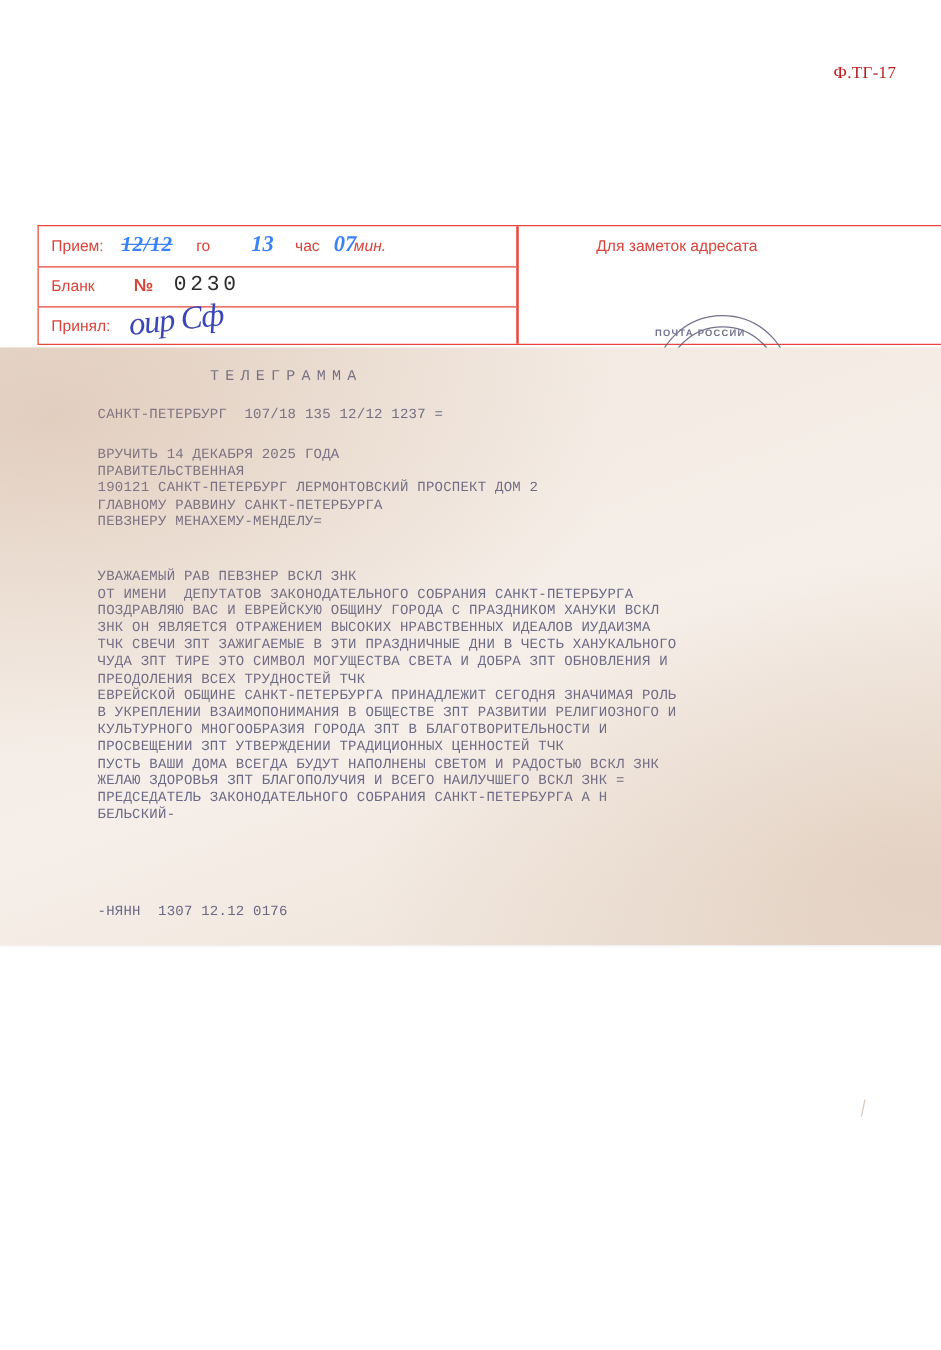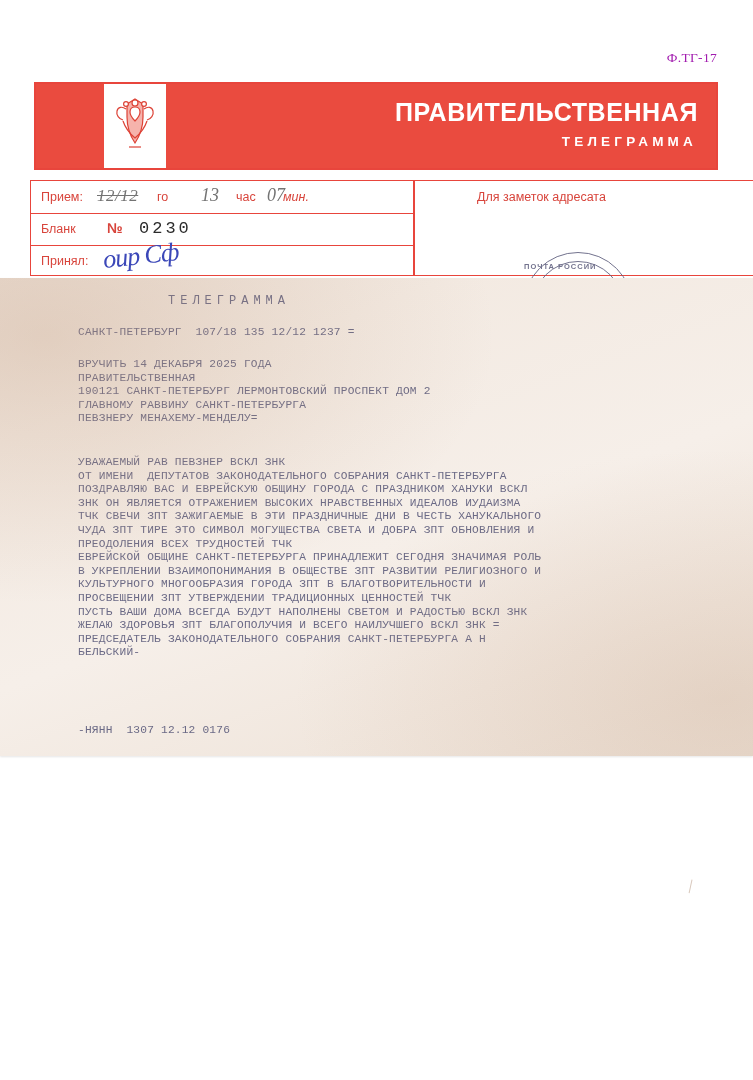--- a/index.html
+++ b/index.html
@@ -23,21 +23,21 @@
     width: 697px;
     height: 262px;
     background: #ffffff;
   }
 
   .form-code {
     position: absolute;
     right: 8px;
     top: 28px;
     font-size: 13.5px;
-    color: #a21caf;
+    color: #b91c1c;
     letter-spacing: 0.3px;
     font-family: "Liberation Serif", serif;
   }
 
   
   .header-band {
     position: absolute;
     left: 6px;
     top: 60px;
     width: 684px;
@@ -138,23 +138,24 @@
   .lbl-prinyal{ left: 10px;  top: 73px; }
   .lbl-notes  {
     left: 446px; top: 9px;
     color: #d8443b;
     font-size: 12.5px;
   }
 
   
   .hand {
     position: absolute;
-    color: #737373;
+    color: #3b82f6;
     font-family: "Liberation Serif", serif;
     font-style: italic;
+    font-weight: bold;
   }
   .hw-date {
     left: 66px; top: 5px;
     font-size: 17px;
     text-decoration: line-through;
     letter-spacing: 0.5px;
   }
   .hw-hour { left: 170px; top: 4px; font-size: 18px; }
   .hw-min  { left: 236px; top: 4px; font-size: 18px; }
   .blank-num {
@@ -294,41 +295,20 @@
     transform: rotate(12deg);
   }
 </style>
 </head>
 <body>
 
 <div class="form-sheet">
 
   <div class="form-code">Ф.ТГ-17</div>
 
-  <div class="header-band">
-    <div class="header-red-left"></div>
-    <div class="emblem-box">
-      <svg width="44" height="62" viewBox="0 0 44 62" aria-hidden="true">
-        <g fill="none" stroke="#e0483d" stroke-width="1.2">
-          <path d="M22 4 L30 9 L30 22 C30 34 26 42 22 48 C18 42 14 34 14 22 L14 9 Z" fill="#f6b3ac" stroke="#dd4236"></path>
-          <path d="M22 12 c-3 0 -5 2 -5 5 c0 4 3 7 5 9 c2 -2 5 -5 5 -9 c0 -3 -2 -5 -5 -5 z" fill="#fff" stroke="#dd4236"></path>
-          <path d="M13 14 c-4 -3 -8 -2 -9 2 c-1 4 2 8 6 9" stroke="#dd4236"></path>
-          <path d="M31 14 c4 -3 8 -2 9 2 c1 4 -2 8 -6 9" stroke="#dd4236"></path>
-          <circle cx="22" cy="8" r="3" fill="#fff" stroke="#dd4236"></circle>
-          <circle cx="13" cy="9" r="2.4" fill="#fff" stroke="#dd4236"></circle>
-          <circle cx="31" cy="9" r="2.4" fill="#fff" stroke="#dd4236"></circle>
-          <path d="M10 26 c2 6 6 12 12 17 c6 -5 10 -11 12 -17" stroke="#dd4236"></path>
-          <path d="M16 52 h12" stroke="#dd4236"></path>
-        </g>
-      </svg>
-    </div>
-    <div class="header-red-right"></div>
-    <div class="title-main">ПРАВИТЕЛЬСТВЕННАЯ</div>
-    <div class="title-sub">ТЕЛЕГРАММА</div>
-  </div>
 
   <div class="form-grid">
     <div class="grid-divider"></div>
     <div class="row-line r1"></div>
     <div class="row-line r2"></div>
 
     <div class="cell-label lbl-priem">Прием:</div>
     <div class="hand hw-date">12/12</div>
     <div class="cell-label lbl-go">го</div>
     <div class="hand hw-hour">13</div>

